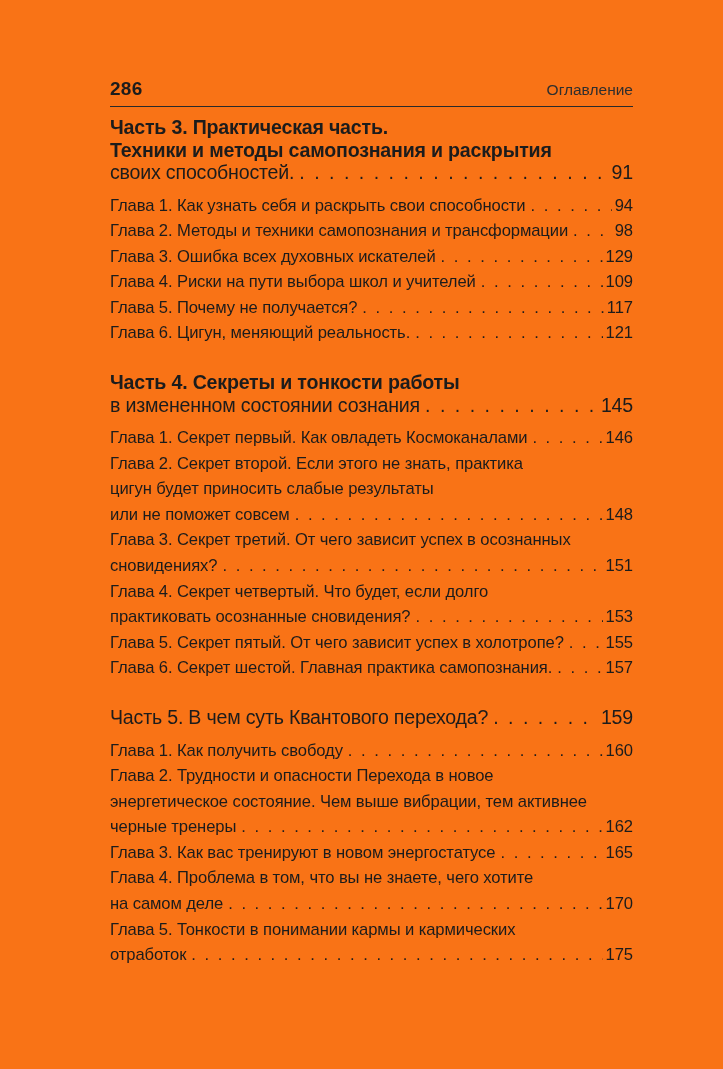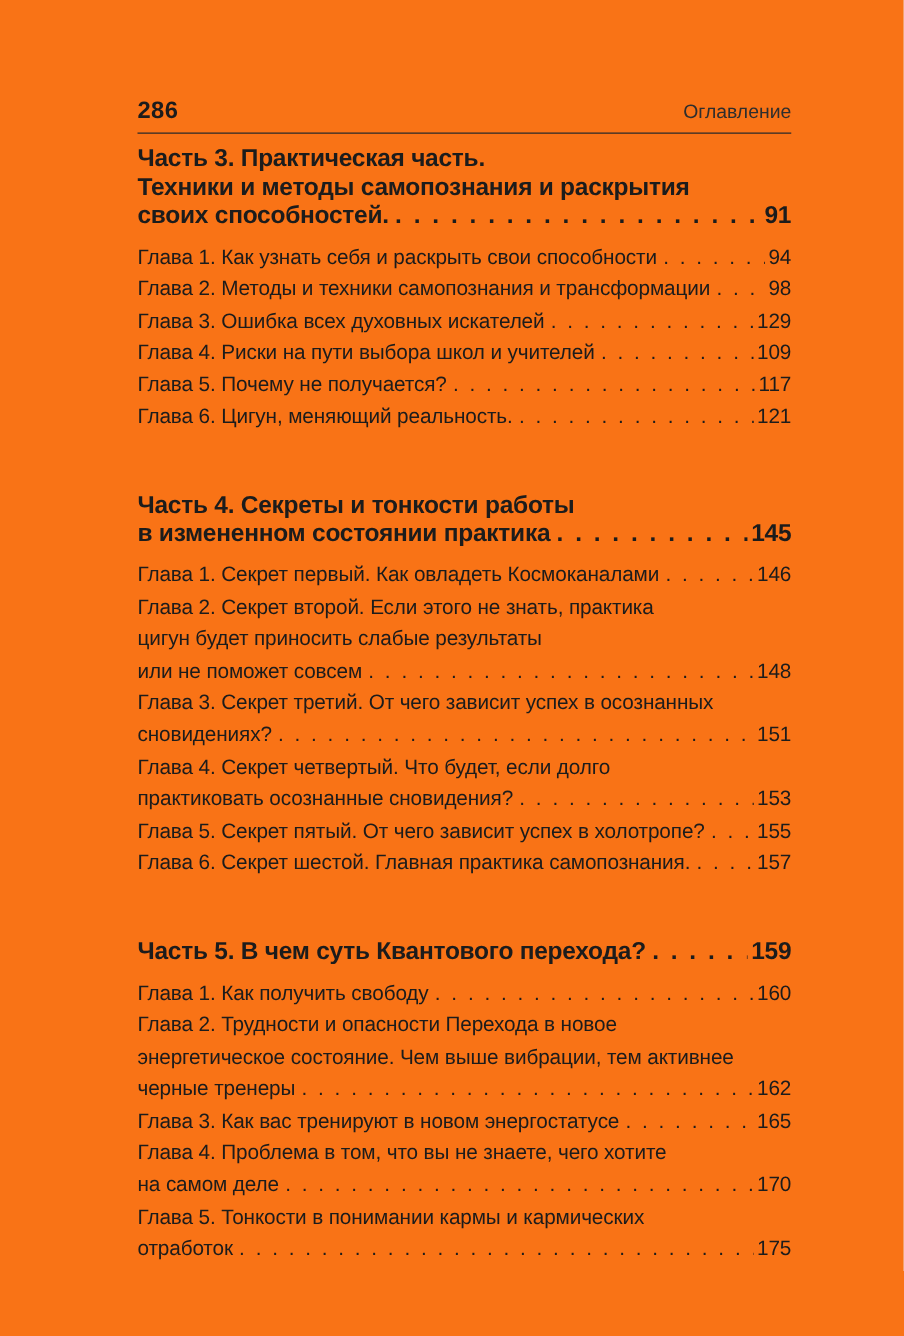--- a/index.html
+++ b/index.html
@@ -28,21 +28,21 @@
   .folio{
     font-size:19px;
     font-weight:bold;
     letter-spacing:.3px;
   }
   .head-title{
     font-size:15.5px;
     color:#2e2e2e;
   }
   
-  .toc-section{margin-top:47px;}
+  .toc-section{margin-top:25px;}
   .toc-section:first-of-type{margin-top:9px;}
   .part-heading{
     font-size:19.6px;
     font-weight:bold;
     line-height:22.5px;
     letter-spacing:-0.2px;
     margin-bottom:9px;
   }
   .entry{
     font-size:16.6px;
@@ -60,21 +60,21 @@
     overflow:hidden;
     white-space:nowrap;
     margin:0 3px 0 5px;
     min-width:14px;
   }
   .dots::before{
     content:". . . . . . . . . . . . . . . . . . . . . . . . . . . . . . . . . . . . . . . . . . . . . . . . . . . . . . . . . . . .";
     letter-spacing:2px;
   }
   .pg{flex:0 0 auto;}
-  .part-heading .row{font-weight:bold;}
+  .part-heading .row{font-weight:normal;}
 </style>
 </head>
 <body>
 
 <div class="page">
   <div class="inner">
 
     <div class="running-head">
       <span class="folio">286</span>
       <span class="head-title">Оглавление</span>
@@ -131,21 +131,21 @@
               <span class="title">Глава 6. Цигун, меняющий реальность.</span>
               <span class="dots"></span>
               <span class="pg">121</span>
             </div>
           </div>
         </section>
         <section class="toc-section">
           <div class="part-heading">
             <div class="line">Часть 4. Секреты и тонкости работы</div>
             <div class="row">
-              <span class="title">в измененном состоянии практика</span>
+              <span class="title">в измененном состоянии сознания</span>
               <span class="dots"></span>
               <span class="pg">145</span>
             </div>
           </div>
           <div class="entry">
             <div class="row">
               <span class="title">Глава 1. Секрет первый. Как овладеть Космоканалами</span>
               <span class="dots"></span>
               <span class="pg">146</span>
             </div>

